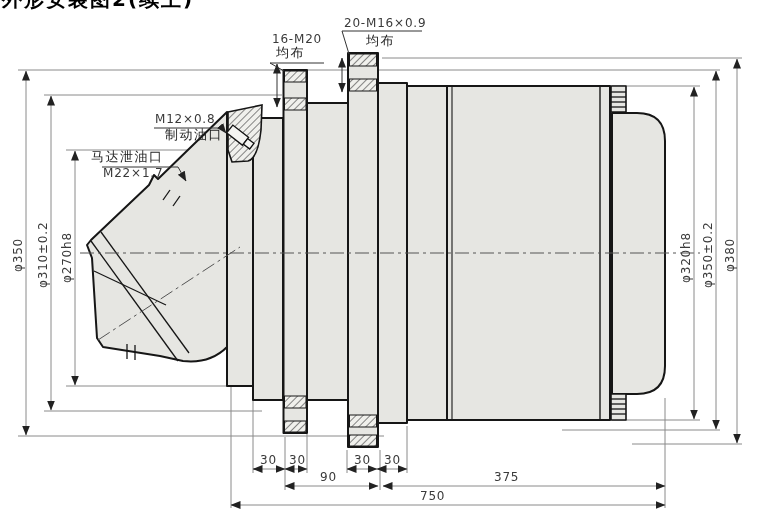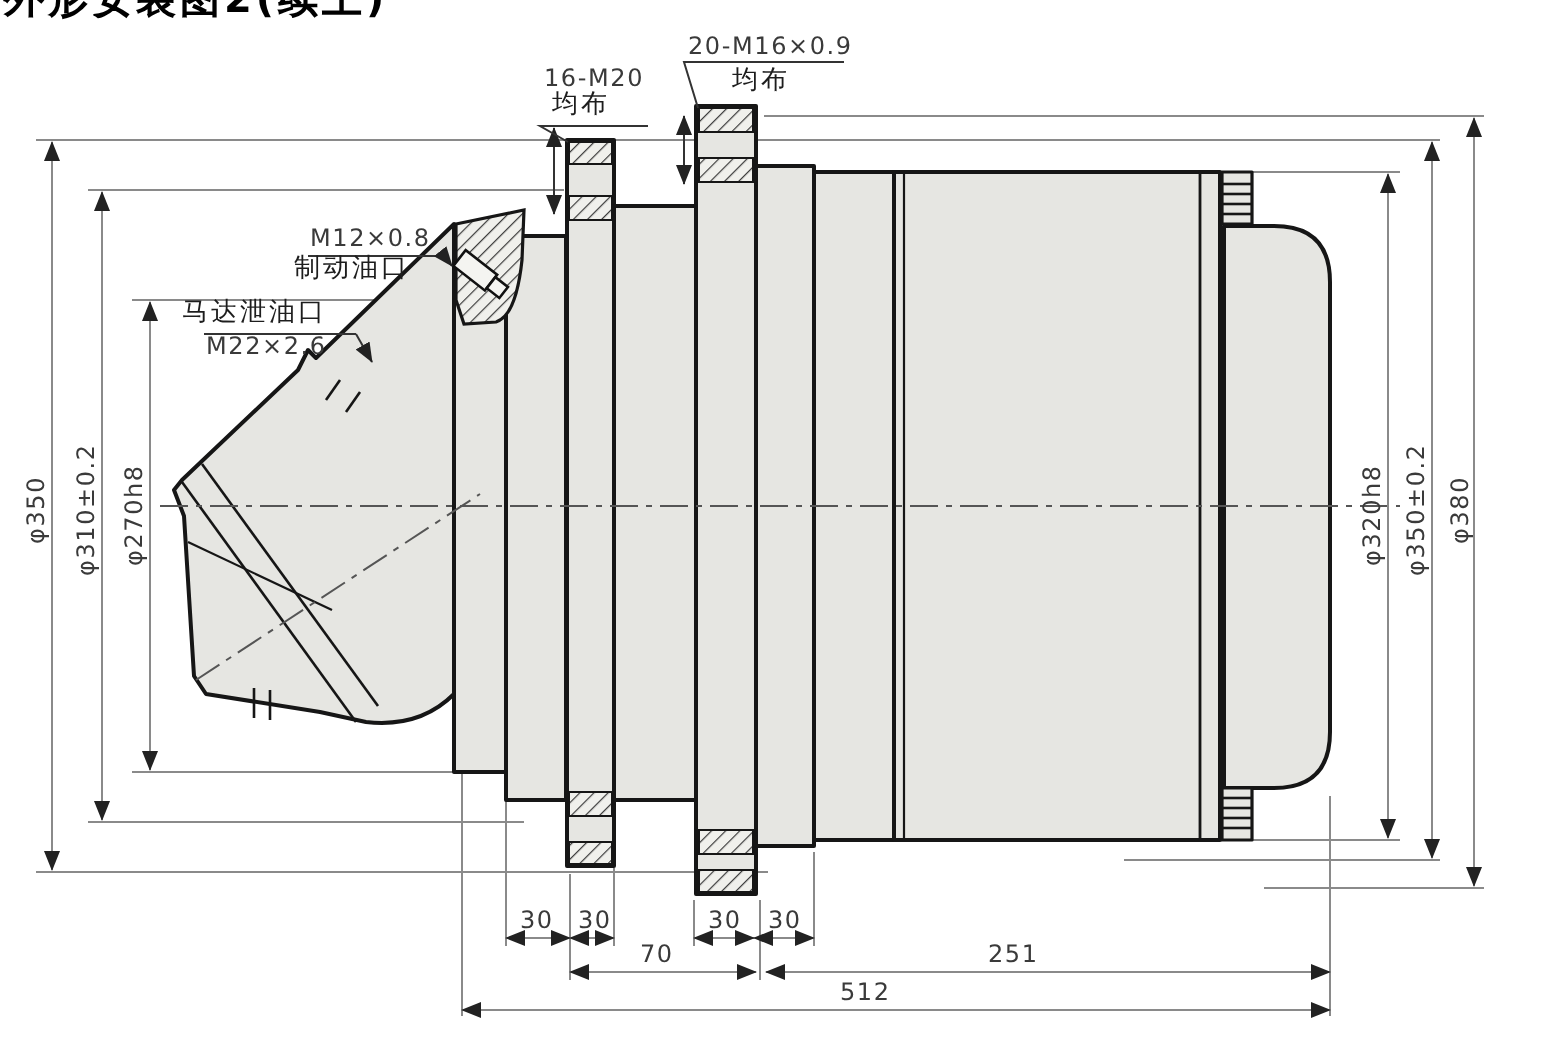--- a/index.html
+++ b/index.html
@@ -155,32 +155,32 @@
   </svg>
 
   <div class="title">外形安装图2(续上)</div>
 
   <span class="lbl" style="left:272px;top:32px">16-M20</span>
   <span class="lbl cn" style="left:276px;top:46px">均布</span>
   <span class="lbl" style="left:344px;top:16px">20-M16×0.9</span>
   <span class="lbl cn" style="left:366px;top:34px">均布</span>
 
   <span class="lbl" style="left:155px;top:112px">M12×0.8</span>
-  <span class="lbl cn" style="left:147px;top:128px">制动油口</span>
+  <span class="lbl cn" style="left:165px;top:128px">制动油口</span>
   <span class="lbl cn" style="left:91px;top:150px">马达泄油口</span>
-  <span class="lbl" style="left:103px;top:166px">M22×2.6</span>
+  <span class="lbl" style="left:103px;top:166px">M22×1.7</span>
 
   <span class="lbl rot" style="left:11px;top:272px">φ350</span>
   <span class="lbl rot" style="left:36px;top:288px">φ310±0.2</span>
   <span class="lbl rot" style="left:60px;top:283px">φ270h8</span>
   <span class="lbl rot" style="left:679px;top:283px">φ320h8</span>
   <span class="lbl rot" style="left:701px;top:288px">φ350±0.2</span>
   <span class="lbl rot" style="left:723px;top:272px">φ380</span>
 
   <span class="lbl" style="left:260px;top:453px">30</span>
   <span class="lbl" style="left:289px;top:453px">30</span>
   <span class="lbl" style="left:354px;top:453px">30</span>
   <span class="lbl" style="left:384px;top:453px">30</span>
-  <span class="lbl" style="left:320px;top:470px">70</span>
-  <span class="lbl" style="left:494px;top:470px">251</span>
-  <span class="lbl" style="left:420px;top:489px">512</span>
+  <span class="lbl" style="left:320px;top:470px">90</span>
+  <span class="lbl" style="left:494px;top:470px">375</span>
+  <span class="lbl" style="left:420px;top:489px">750</span>
 
 </div>
 
 </body></html>

